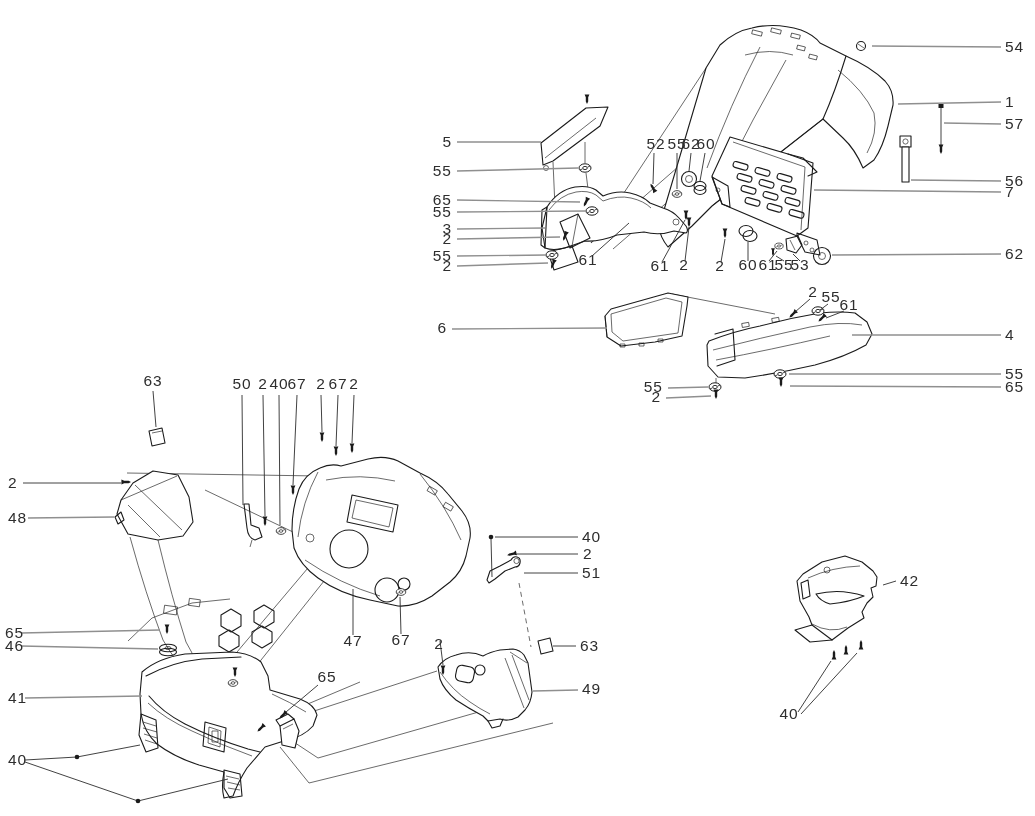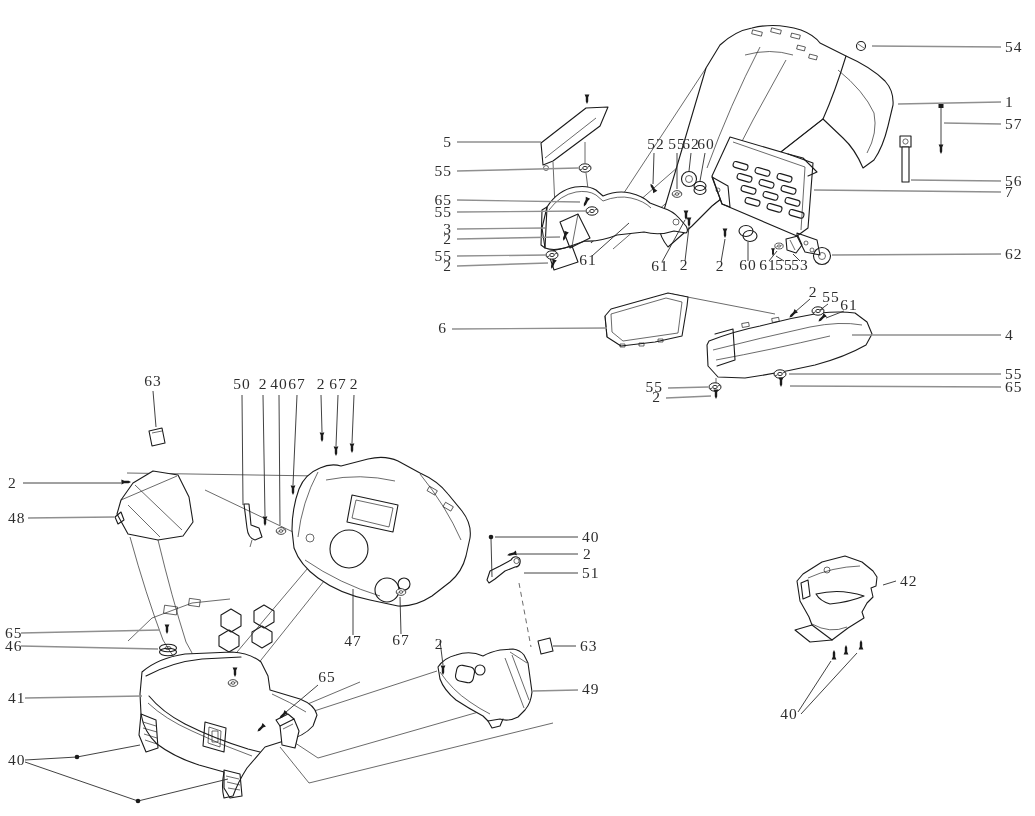--- a/index.html
+++ b/index.html
@@ -1,17 +1,17 @@
 <!DOCTYPE html>
 <html><head>
 <meta charset="utf-8">
 <style>
   html,body{margin:0;padding:0;background:#ffffff;}
   .stage{position:relative;width:1035px;height:816px;background:#ffffff;overflow:hidden;
-         font-family:Liberation Serif, serif;}
+         font-family:Liberation Sans, sans-serif;}
   svg{display:block;}
   .pl{fill:#ffffff;stroke:#1b1b1b;stroke-width:1.1;stroke-linejoin:round;stroke-linecap:round;}
   .pln{fill:none;stroke:#1b1b1b;stroke-width:1.1;stroke-linejoin:round;stroke-linecap:round;}
   .thin{fill:none;stroke:#1b1b1b;stroke-width:.65;stroke-linejoin:round;}
   .ldr{fill:none;stroke:#2d2d2d;stroke-width:.9;}
   .ldrg{fill:none;stroke:#8f8f8f;stroke-width:1.4;}
   .dash{stroke-dasharray:5 4;}
   .ct{font-size:15.5px;fill:#2e2e2e;letter-spacing:1px;}
   .mid{text-anchor:middle;}
   .end{text-anchor:end;}

